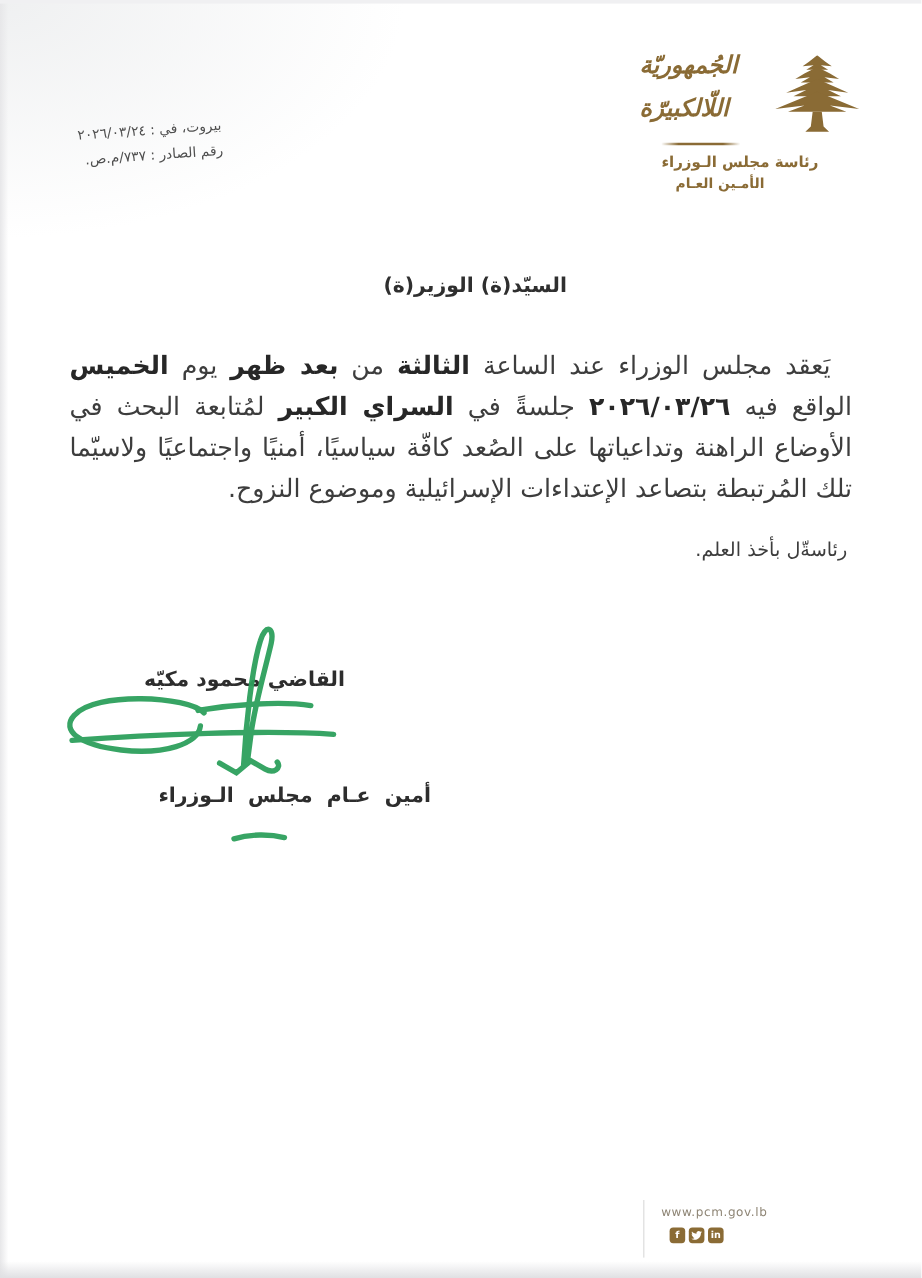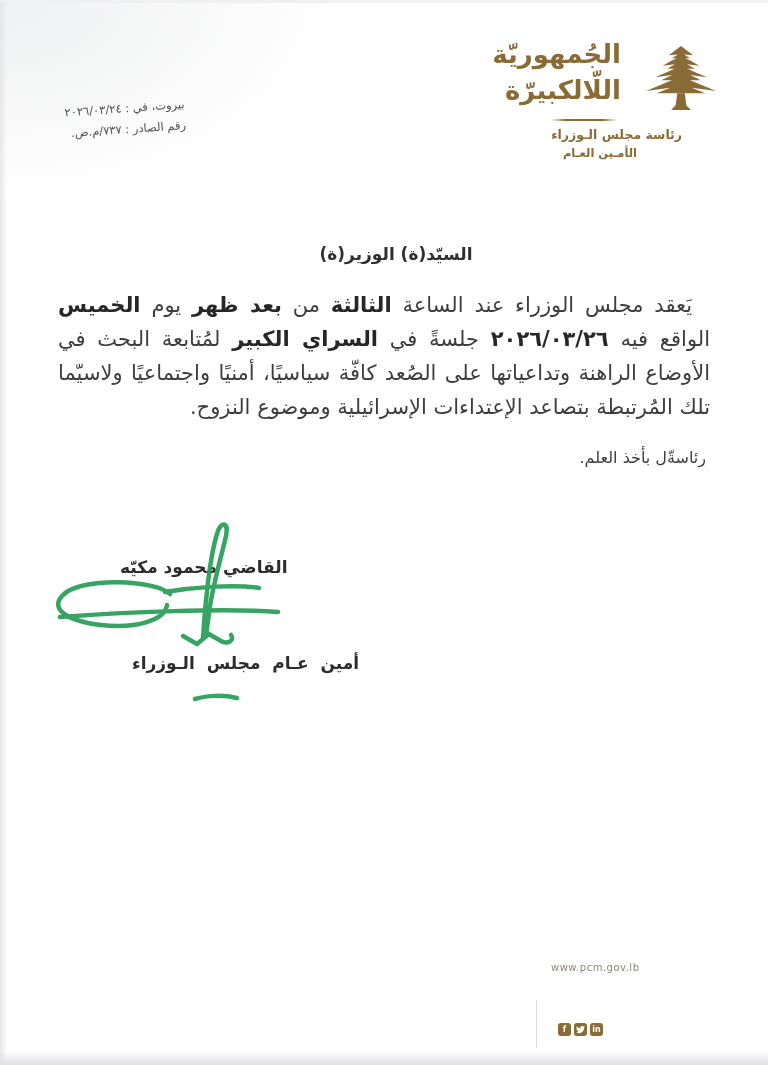--- a/index.html
+++ b/index.html
@@ -21,58 +21,58 @@
   .corner-shade{left:0;top:0;width:340px;height:200px;
     background:radial-gradient(ellipse at 0% 0%, #eff0f1, rgba(255,255,255,0) 70%);}
   .edge-left{left:0;top:0;bottom:0;width:7px;
     background:linear-gradient(90deg,#e7e7e9,rgba(255,255,255,0));}
   .edge-top{left:0;top:0;right:0;height:3px;background:#f0f0f2;}
   .edge-bottom{left:0;right:0;bottom:0;height:14px;
     background:linear-gradient(180deg,rgba(255,255,255,0),#e0e0e3);}
   .layer{position:absolute;z-index:1;}
 
   
-  .calligraphy{left:533px;top:36px;width:88px;text-align:right;
-    font-weight:bold;font-size:26px;line-height:36px;color:var(--brand-gold);}
+  .calligraphy{left:533px;top:36px;width:88px;text-align:left;
+    font-weight:bold;font-size:20px;line-height:36px;color:var(--brand-gold);font-style:italic;}
   .cedar{left:643px;top:46px;}
   .brand-rule{left:551px;top:119px;width:66px;height:2px;border-radius:1px;
     background:linear-gradient(90deg,rgba(138,107,53,0),var(--brand-gold) 22%,var(--brand-gold) 78%,rgba(138,107,53,0));}
   .presidency{left:532px;top:127px;width:150px;text-align:right;
     font-size:12.5px;color:var(--brand-gold);font-weight:bold;}
   .secgen{left:540px;top:146px;width:120px;text-align:center;
     font-size:11.5px;color:var(--brand-gold);font-weight:bold;letter-spacing:1.5px;}
 
   
   .meta{right:583px;top:94px;direction:rtl;text-align:right;
     font-size:11.5px;line-height:21px;color:#4f4f4f;white-space:nowrap;
     transform:rotate(-4deg);transform-origin:100% 50%;}
 
   
-  .recipient{left:0;right:0;top:244px;text-align:center;direction:rtl;
+  .recipient{left:0;right:0;top:228px;text-align:center;direction:rtl;
     font-size:17px;font-weight:bold;color:#2f2f2f;margin-left:24px;}
 
   
   .body-text{left:58px;top:288px;width:652px;direction:rtl;
     text-align:justify;font-size:21px;line-height:34px;color:var(--ink);
     text-indent:18px;}
   .body-text b{color:#272727;}
 
   
   .closing{right:62px;top:448px;direction:rtl;font-size:16px;color:var(--ink);}
 
   
   .signer-name{left:120px;top:557px;direction:rtl;font-size:17px;
     font-weight:bold;color:#2d2d2d;}
   .signer-title{left:86px;top:653px;direction:rtl;font-size:17px;
     font-weight:bold;color:#2d2d2d;word-spacing:6px;margin-left:46px;}
   .signature-svg{left:45px;top:508px;z-index:2;}
 
   
   .footer-divider{left:536px;top:1000px;width:1px;height:48px;background:#dcdcdc;}
-  .website{left:551px;top:962px;font-size:10px;letter-spacing:.5px;color:var(--footer-ink);}
+  .website{left:551px;top:1005px;font-size:10px;letter-spacing:.5px;color:var(--footer-ink);}
   .social{left:558px;top:1023px;display:flex;gap:3px;}
   .sq{width:13px;height:13px;border-radius:3px;background:var(--brand-gold);
     color:#fff;display:inline-flex;align-items:center;justify-content:center;
     font-size:8px;font-weight:bold;line-height:1;}
 </style>
 </head>
 <body>
 
 <div class="shade corner-shade"></div>
 <div class="shade edge-left"></div>

